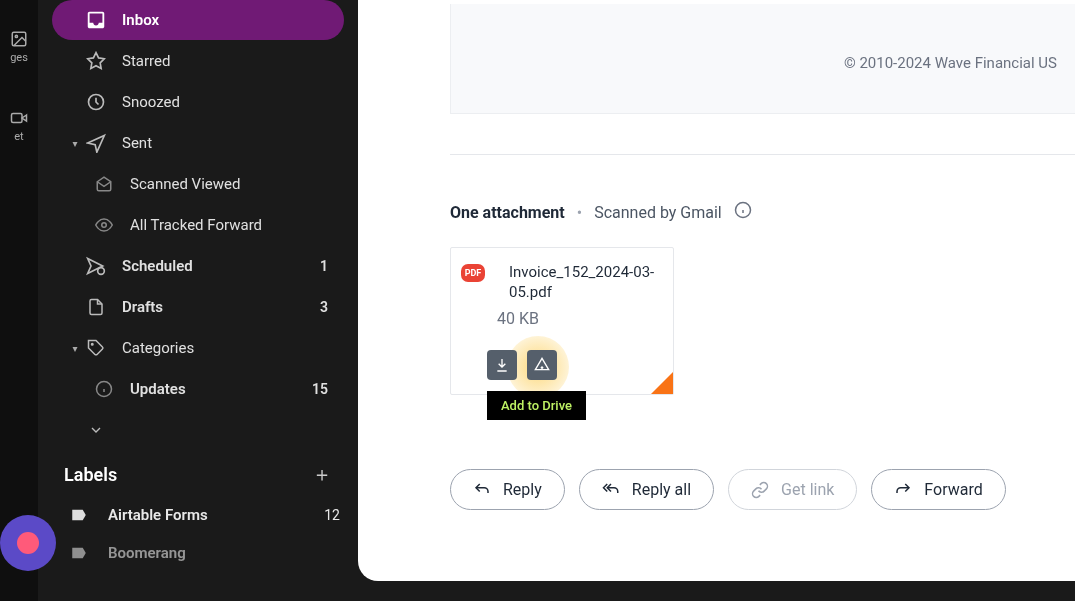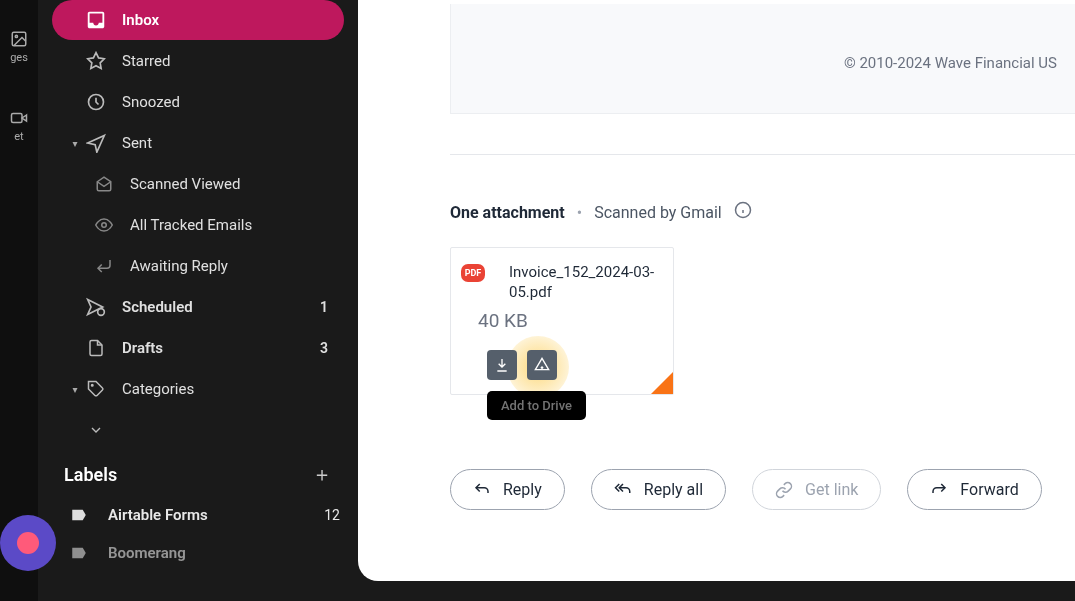--- a/index.html
+++ b/index.html
@@ -4,21 +4,21 @@
 <style>
 * { margin: 0; padding: 0; box-sizing: border-box; }
 body { font-family: -apple-system, BlinkMacSystemFont, 'Segoe UI', Roboto, Arial, sans-serif; background: #1a1a1a; width: 1075px; height: 601px; overflow: hidden; position: relative; }
 
 .left-strip { position: absolute; left: 0; top: 0; width: 38px; height: 100%; background: #0f0f0f; display: flex; flex-direction: column; align-items: center; color: #aaa; font-size: 11px; padding-top: 30px; }
 .left-strip-item { margin-bottom: 45px; text-align: center; }
 
 .sidebar { position: absolute; left: 38px; top: 0; width: 320px; height: 100%; background: #1a1a1a; overflow: hidden; padding-top: 0; }
 .nav-top { padding: 0 14px 0 14px; }
 .nav-item { display: flex; align-items: center; padding: 0 16px; height: 40px; color: #e0e0e0; font-size: 15px; border-radius: 22px; cursor: pointer; margin-bottom: 1px; }
-.nav-item.selected { background: #be185d; font-weight: 600; color: #fff; }
+.nav-item.selected { background: #701a75; font-weight: 600; color: #fff; }
 .nav-item.bold { font-weight: 600; }
 .nav-item .chev { width: 14px; display: inline-flex; justify-content: center; margin-right: 2px; color: #aaa; font-size: 10px; }
 .nav-item .icon { width: 24px; height: 24px; display: inline-flex; align-items: center; justify-content: center; margin-right: 14px; color: #bbb; }
 .nav-item.selected .icon { color: #fff; }
 .nav-item .label { flex: 1; }
 .nav-item .count { font-size: 14px; color: #e0e0e0; }
 .nav-sub { padding-left: 24px; }
 .nav-sub .nav-item .icon { color: #888; }
 
 .labels-header { display: flex; align-items: center; justify-content: space-between; padding: 10px 26px 8px 26px; }
@@ -40,32 +40,32 @@
 
 .attachment-header { display: flex; align-items: center; gap: 12px; margin-top: 46px; font-size: 16px; }
 .attachment-header .count { font-weight: 700; color: #1f2937; }
 .attachment-header .dot { color: #9ca3af; }
 .attachment-header .scanned { color: #4b5563; }
 .attachment-header .info-icon { color: #6b7280; cursor: pointer; }
 
 .attachment-card { margin-top: 24px; width: 224px; height: 148px; border: 1px solid #e5e7eb; border-radius: 2px; background: #fff; position: relative; padding: 14px 14px; }
 .attachment-card .pdf-badge { position: absolute; left: 10px; top: 16px; width: 24px; height: 18px; background: #ea4335; color: #fff; font-size: 9px; font-weight: 700; border-radius: 7px; display: flex; align-items: center; justify-content: center; }
 .attachment-card .filename { margin-left: 44px; font-size: 15px; color: #1f2937; line-height: 1.35; word-break: break-all; }
-.attachment-card .filesize { margin-left: 13px; margin-top: 6px; font-size: 19px; color: #6b7280; }
+.attachment-card .filesize { margin-left: 32px; margin-top: 6px; font-size: 16px; color: #6b7280; }
 .attachment-card .corner { position: absolute; right: 0; bottom: 0; width: 0; height: 0; border-left: 22px solid transparent; border-bottom: 22px solid #f97316; }
 
 .attachment-actions { position: absolute; left: 36px; bottom: 14px; display: flex; gap: 10px; }
 .attachment-actions .act { width: 30px; height: 30px; background: #555f6b; border-radius: 4px; display: flex; align-items: center; justify-content: center; color: #fff; cursor: pointer; }
 .attachment-actions .act.highlight { position: relative; }
 
 .hover-circle { position: absolute; width: 62px; height: 62px; border-radius: 50%; background: radial-gradient(circle, rgba(251,191,36,0.6) 0%, rgba(251,191,36,0.25) 60%, rgba(251,191,36,0) 100%); left: 56px; bottom: -4px; pointer-events: none; }
 
-.tooltip { position: absolute; left: 36px; bottom: -26px; background: #000; color: #737373; font-size: 13px; font-weight: 500; padding: 7px 14px; border-radius: 5px; white-space: nowrap; }
-
-.action-buttons { display: flex; gap: 26px; margin-top: 74px; }
+.tooltip { position: absolute; left: 36px; bottom: -26px; background: #000; color: #bef264; font-size: 13px; font-weight: 500; padding: 7px 14px; border-radius: 0; white-space: nowrap; }
+
+.action-buttons { display: flex; gap: 14px; margin-top: 74px; }
 .action-btn { display: flex; align-items: center; gap: 12px; padding: 10px 22px; border: 1px solid #9ca3af; border-radius: 22px; font-size: 16px; color: #1f2937; cursor: pointer; background: #fff; }
 .action-btn.disabled { color: #9ca3af; border-color: #d1d5db; }
 .action-btn svg { width: 18px; height: 18px; }
 
 .sep { height: 1px; background: #e5e7eb; margin-top: 40px; }
 .main { bottom: 20px; }
 </style>
 </head>
 <body>
 
@@ -136,30 +136,21 @@
           </span>
         <span class="label">Scanned Viewed</span>
       </div>
       <div class="nav-item">
         <span class="icon">
             <svg width="18" height="18" viewBox="0 0 24 24" fill="none" stroke="currentColor" stroke-width="2">
               <path d="M1 12s4-8 11-8 11 8 11 8-4 8-11 8-11-8-11-8z"></path>
               <circle cx="12" cy="12" r="3"></circle>
             </svg>
           </span>
-        <span class="label">All Tracked Emails</span>
-      </div>
-      <div class="nav-item">
-        <span class="icon">
-            <svg width="18" height="18" viewBox="0 0 24 24" fill="none" stroke="currentColor" stroke-width="2">
-              <path d="M9 10L4 15l5 5"></path>
-              <path d="M20 4v7a4 4 0 01-4 4H4"></path>
-            </svg>
-          </span>
-        <span class="label">Awaiting Reply</span>
+        <span class="label">All Tracked Forward</span>
       </div>
     </div>
     <div class="nav-item bold">
       <span class="chev"></span>
       <span class="icon">
           <svg width="20" height="20" viewBox="0 0 24 24" fill="none" stroke="currentColor" stroke-width="2">
             <path d="M2 3l18 9-18 9 4-9-4-9z"></path>
             <circle cx="18" cy="18" r="4"></circle>
           </svg>
         </span>
@@ -179,20 +170,32 @@
     </div>
     <div class="nav-item">
       <span class="chev">▾</span>
       <span class="icon">
           <svg width="18" height="18" viewBox="0 0 24 24" fill="none" stroke="currentColor" stroke-width="2">
             <path d="M20.59 13.41l-7.17 7.17a2 2 0 01-2.83 0L2 12V2h10l8.59 8.59a2 2 0 010 2.82z"></path>
             <circle cx="7" cy="7" r="1"></circle>
           </svg>
         </span>
       <span class="label">Categories</span>
+    </div>
+    <div class="nav-sub">
+      <div class="nav-item bold">
+        <span class="icon">
+            <svg width="18" height="18" viewBox="0 0 24 24" fill="none" stroke="currentColor" stroke-width="2">
+              <circle cx="12" cy="12" r="10"></circle>
+              <path d="M12 16v-4M12 8h.01"></path>
+            </svg>
+          </span>
+        <span class="label">Updates</span>
+        <span class="count">15</span>
+      </div>
     </div>
     <div class="nav-item">
       <span class="chev"></span>
       <span class="icon">
           <svg width="16" height="16" viewBox="0 0 24 24" fill="none" stroke="currentColor" stroke-width="2">
             <polyline points="6 9 12 15 18 9"></polyline>
           </svg>
         </span>
     </div>
   </div>

